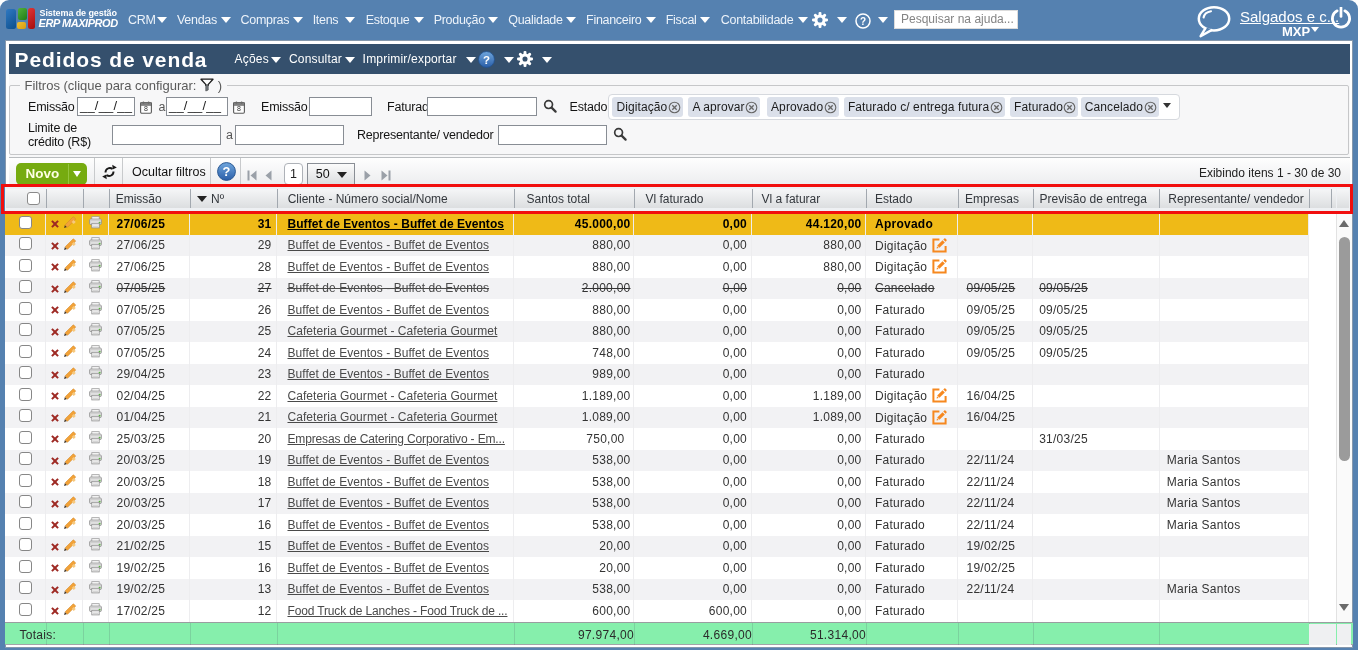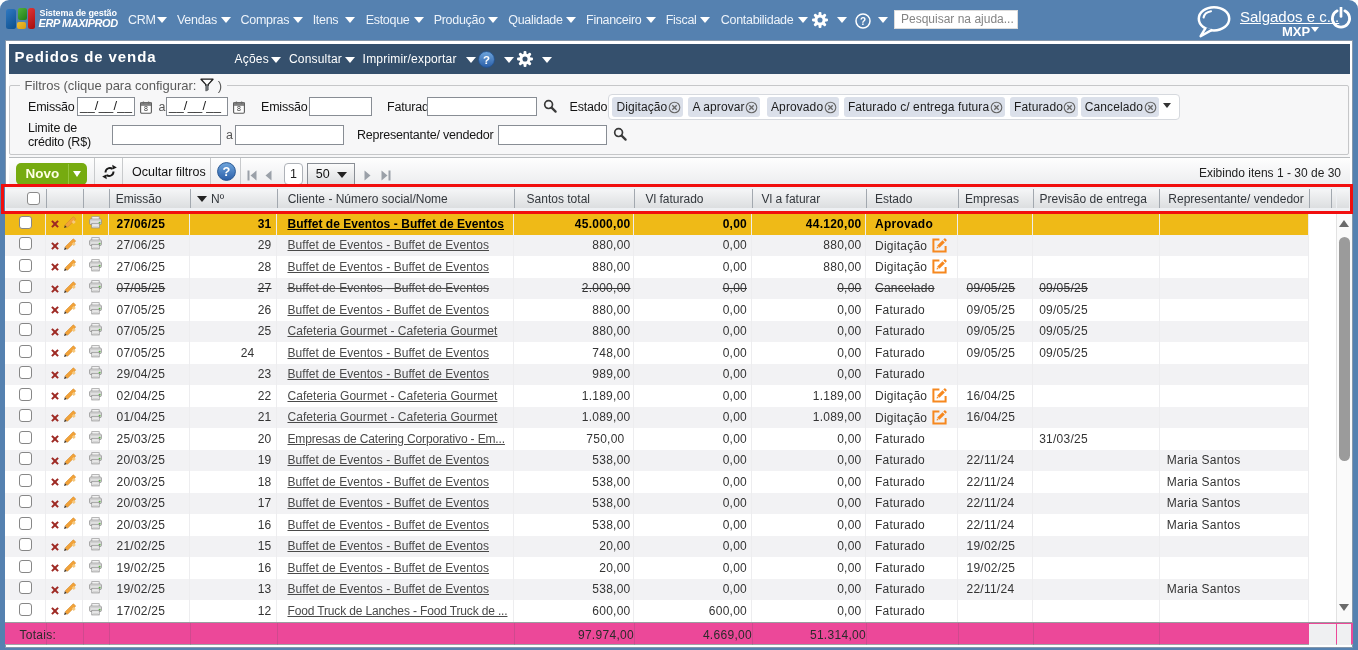--- a/index.html
+++ b/index.html
@@ -7,21 +7,21 @@
 body{font-family:"Liberation Sans",sans-serif;position:relative;}
 #page{position:absolute;left:0;top:0;width:1358px;height:650px;background:#5581b0;border-radius:9px 9px 0 0;}
 .nvitem{position:absolute;top:13px;color:#edf3fa;font-size:12.5px;letter-spacing:-0.3px;white-space:nowrap;z-index:3;}
 .nvcaret{position:absolute;top:17px;width:0;height:0;border-left:5px solid transparent;border-right:5px solid transparent;border-top:6.5px solid #fff;z-index:3;}
 .abs{position:absolute;}
 #lgT1{position:absolute;left:39.5px;top:7.5px;font-size:9px;font-weight:bold;color:#fff;letter-spacing:-0.1px;}
 #lgT2{position:absolute;left:38.5px;top:17px;font-size:11px;font-weight:bold;font-style:italic;color:#fff;letter-spacing:-0.45px;}
 #hsearch{position:absolute;left:894px;top:9.5px;width:124px;height:19px;background:#fff;border:1px solid #dcdcdc;font-size:12px;color:#848484;padding-left:6px;line-height:17px;white-space:nowrap;overflow:hidden;z-index:3;}
 #panel{position:absolute;left:5px;top:40px;width:1348px;height:608px;background:#fff;border:1px solid #8598ad;z-index:2;}
 #tbar{position:absolute;left:8.5px;top:44px;width:1341px;height:30px;background:#35506d;z-index:3;}
-#ttl{position:absolute;left:14.5px;top:47.5px;font-size:15px;font-weight:bold;color:#fff;letter-spacing:0.9px;z-index:4;}
+#ttl{position:absolute;left:14.5px;top:47.5px;font-size:21px;font-weight:bold;color:#fff;letter-spacing:0.9px;z-index:4;}
 .tmn{position:absolute;top:52px;color:#fff;font-size:12px;letter-spacing:0.2px;white-space:nowrap;z-index:4;}
 .tcaret{position:absolute;top:56.5px;width:0;height:0;border-left:5.2px solid transparent;border-right:5.2px solid transparent;border-top:6.5px solid #fff;z-index:4;}
 #filters{position:absolute;left:8.5px;top:74px;width:1341px;height:83px;background:#f7f7f8;z-index:3;}
 #fset{position:absolute;left:0px;top:11px;width:1340px;height:69.5px;border:1px solid #c6c7c9;border-radius:2px;}
 #legend{position:absolute;left:11px;top:4px;background:#f7f7f8;padding:0 5px;font-size:13px;color:#5a5a5a;white-space:nowrap;}
 .flab{position:absolute;font-size:12.5px;letter-spacing:-0.2px;color:#141414;white-space:nowrap;}
 .finp{position:absolute;background:#fff;border:1px solid #888d94;}
 .chip{position:absolute;top:23px;height:20px;background:#dbe0ea;border-radius:3px;font-size:12px;letter-spacing:0.1px;color:#1c1c1c;line-height:20px;padding:0 2px 0 4px;white-space:nowrap;}
 .chipx{vertical-align:-2.5px;margin-left:0.5px;}
 #toolbar{position:absolute;left:8.5px;top:157px;width:1341px;height:27.5px;background:linear-gradient(#fefefe,#ecedef);border-top:1px solid #b9bcbf;z-index:3;}
@@ -40,21 +40,21 @@
 #gtable tr.even{background:#f2f2f4;}
 #gtable tr.sel{background:#efba17;font-weight:bold;}
 #gtable tr.sel td{color:#000;}
 .num{text-align:right;}
 .cb{display:inline-block;width:13px;height:13px;background:#fff;border:1.3px solid #878787;border-radius:3px;}
 a.lk{color:#4a4a4a;text-decoration:underline;letter-spacing:0.05px;}
 a.lk2{letter-spacing:-0.15px !important;}
 #gtable tr.sel a.lk{color:#000;}
 tr.strike td, tr.strike a{text-decoration:line-through;}
 .edic{vertical-align:-3.5px;margin-left:5px;}
-#totrow{position:absolute;left:5px;top:622px;width:1348px;height:23px;background:#ec4899;border-top:1px solid #9a9da0;border-bottom:1px solid #a2a5a8;z-index:3;}
+#totrow{position:absolute;left:5px;top:622px;width:1348px;height:23px;background:#86efac;border-top:1px solid #9a9da0;border-bottom:1px solid #a2a5a8;z-index:3;}
 #totrow .t{position:absolute;top:4.5px;font-size:12px;color:#2b2b2b;letter-spacing:0.3px;}
 .totsep{position:absolute;top:0;width:1px;height:21.5px;background:rgba(80,80,95,0.18);}
 #vscroll{position:absolute;left:1336px;top:213.5px;width:15.5px;height:408.5px;background:#fafafa;border-left:1px solid #e2e2e2;z-index:3;}
 #vthumb{position:absolute;left:2px;top:23.5px;width:11px;height:224px;background:#9b9b9b;border-radius:5.5px;}
 
 </style></head><body>
 <div id="page"></div>
 <div class="abs" style="left:6px;top:8.6px;width:10px;height:20.8px;background:linear-gradient(135deg,#2f79c2,#0d4f8d);border-radius:2.5px;z-index:3"></div>
 <div class="abs" style="left:17.5px;top:7.8px;width:9px;height:12.6px;background:linear-gradient(135deg,#52b23a,#1f7d18);border-radius:2px;z-index:3"></div>
 <div class="abs" style="left:17.2px;top:21.8px;width:9.3px;height:7.6px;background:linear-gradient(135deg,#f0c030,#d89b10);border-radius:2px;z-index:3"></div>
@@ -510,21 +510,21 @@
         <td style="text-align:center"><svg width="13" height="13" viewBox="0 0 13 13">
             <rect x="2.8" y="0.7" width="7.4" height="3.4" fill="#fcfcfc" stroke="#9a9a9a" stroke-width="0.8"></rect>
             <rect x="0.7" y="3.1" width="11.6" height="5.4" rx="0.9" fill="#e6e6e6" stroke="#8d8d8d" stroke-width="0.9"></rect>
             <rect x="1.1" y="3.5" width="10.8" height="1.8" rx="0.6" fill="#cfcfcf"></rect>
             <circle cx="10.6" cy="6.7" r="0.95" fill="#55b83a"></circle>
             <rect x="2.8" y="7.3" width="7.4" height="4.6" fill="#f7f7f7" stroke="#8d8d8d" stroke-width="0.8"></rect>
             <rect x="3.9" y="8.6" width="5.2" height="0.7" fill="#c6c6c6"></rect>
             <rect x="3.9" y="10" width="5.2" height="0.7" fill="#c6c6c6"></rect>
           </svg></td>
         <td style="padding-left:7px">07/05/25</td>
-        <td class="num" style="padding-right:22px">24</td>
+        <td class="num" style="padding-right:5px">24</td>
         <td style="padding-left:10px"><a class="lk" href="#">Buffet de Eventos - Buffet de Eventos</a></td>
         <td class="num" style="padding-right:3px">748,00</td>
         <td class="num" style="padding-right:4.5px">0,00</td>
         <td class="num" style="padding-right:4px">0,00</td>
         <td style="padding-left:8.5px">Faturado</td>
         <td style="padding-left:8px">09/05/25</td>
         <td style="padding-left:6px">09/05/25</td>
         <td style="padding-left:7px"></td>
       </tr>
       <tr class="even">

